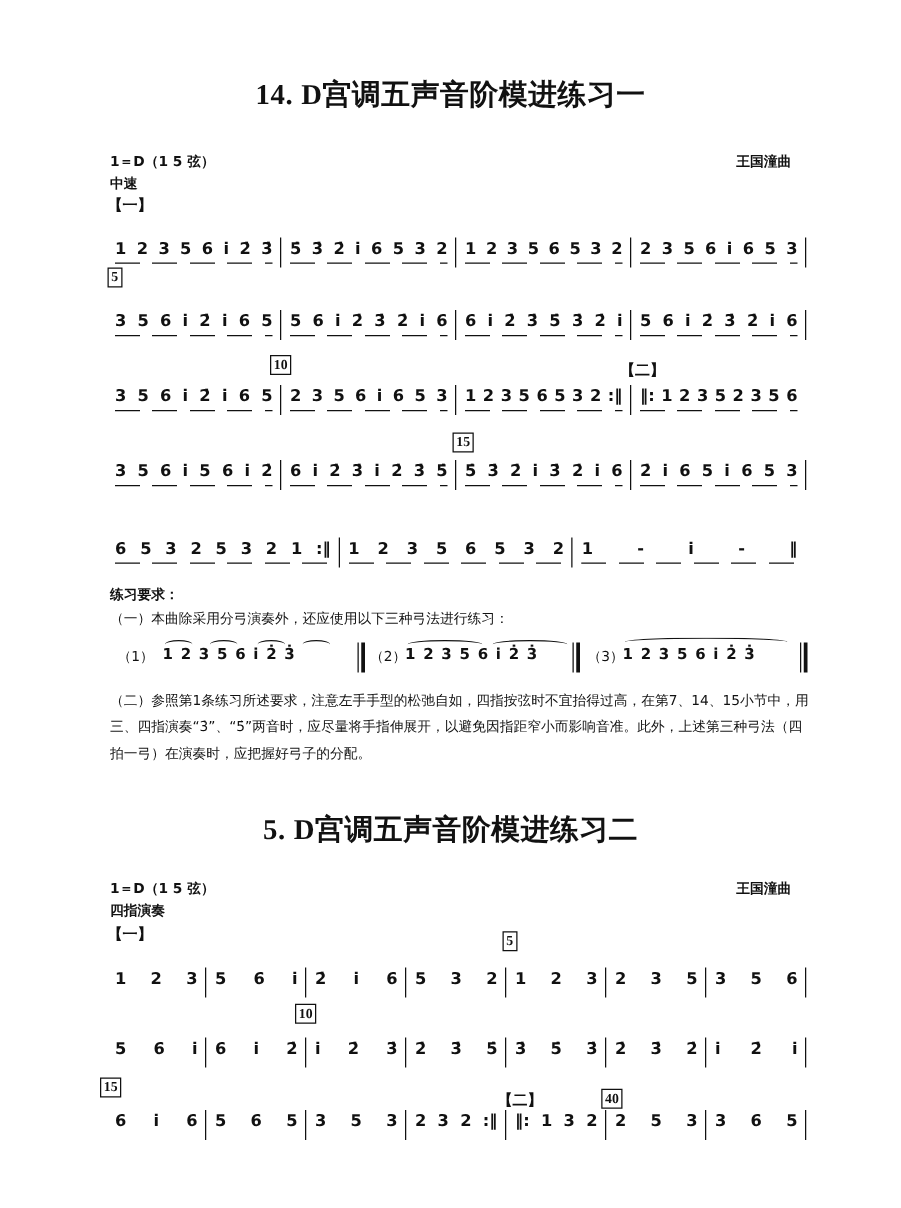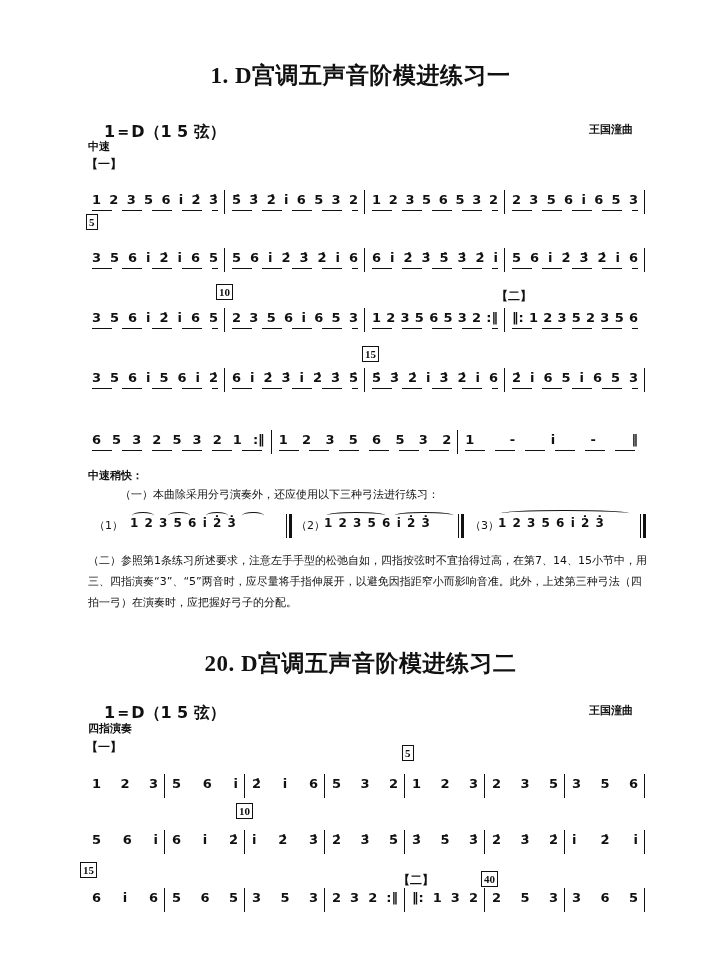--- a/index.html
+++ b/index.html
@@ -1,36 +1,36 @@
 <!DOCTYPE html>
 <html><head>
 <meta charset="utf-8">
 <style>
   html,body{margin:0;padding:0;background:#fff;}
   body{width:721px;height:966px;position:relative;overflow:hidden;color:#111;font-family:"DejaVu Sans","Liberation Sans",sans-serif;}
   .title{position:absolute;left:0;width:721px;text-align:center;font-family:"Liberation Serif","DejaVu Serif",serif;font-weight:bold;font-size:23px;letter-spacing:0.5px;}
-  .key{position:absolute;left:88px;font-size:16px;font-weight:bold;margin-left:16px;}
+  .key{position:absolute;left:88px;font-size:11px;font-weight:bold;}
   .composer{position:absolute;right:88px;font-size:11px;font-weight:bold;}
   .tempo{position:absolute;left:88px;font-size:11px;font-weight:bold;}
   .section{position:absolute;font-size:12px;font-weight:bold;}
   .row{position:absolute;left:86px;width:560px;height:42px;}
   .m{position:absolute;top:0;height:42px;}
   .bar{position:absolute;top:18px;width:1px;height:24px;background:#111;}
   .beam{position:absolute;top:38px;height:1px;background:#111;}
   .boxnum{position:absolute;border:1px solid #111;font-family:"Liberation Serif",serif;font-weight:bold;font-size:11px;padding:0 2px;line-height:14px;}
   .req-title{position:absolute;left:88px;top:468px;font-size:11px;font-weight:bold;}
   .para{position:absolute;left:88px;width:560px;font-size:11px;line-height:21px;}
   .bow-row{position:absolute;left:88px;top:512px;width:560px;height:30px;font-size:12px;}
   .bow-row span{position:absolute;}
   .arc{position:absolute;border-top:1px solid #111;border-radius:50% 50% 0 0;height:6px;}
 </style>
 </head>
 <body>
 
-<div class="title" style="top:60px;">1. D宫调五声音阶模进练习一</div>
+<div class="title" style="top:60px;">14. D宫调五声音阶模进练习一</div>
 <div class="key" style="top:122px;">1＝D（1 5 弦）</div>
 <div class="composer" style="top:122px;">王国潼曲</div>
 <div class="tempo" style="top:139px;">中速</div>
 <div class="section" style="left:86px;top:156px;">【一】</div>
 
 <div id="p1rows">
     <div class="row" style="top: 172px;">
       <div class="m" style="left: 0px; width: 140px;">
         <div style="position: absolute; top: 20px; left: 6px; right: 8px; font-weight: bold; font-size: 13px; white-space: nowrap; display: flex; justify-content: space-between;">
           <span>1</span>
@@ -302,22 +302,22 @@
           <span>‖</span>
         </div>
         <div class="beam" style="left: 6px; right: 8px; background: repeating-linear-gradient(90deg, rgb(17, 17, 17) 0px, rgb(17, 17, 17) 20px, transparent 20px, transparent 30px);"></div>
       </div>
     </div>
     <div class="boxnum" style="left: 86px; top: 214px;">5</div>
     <div class="boxnum" style="left: 216px; top: 284px;">10</div>
     <div class="boxnum" style="left: 362px; top: 346px;">15</div>
   </div>
 
-<div class="req-title">中速稍快：</div>
-<div class="para" style="top:484px;margin-left:32px;">（一）本曲除采用分弓演奏外，还应使用以下三种弓法进行练习：</div>
+<div class="req-title">练习要求：</div>
+<div class="para" style="top:484px;">（一）本曲除采用分弓演奏外，还应使用以下三种弓法进行练习：</div>
 
 <div class="bow-row">
   <span style="left:6px;top:6px;font-size:11px;">（1）</span>
   <span style="left:42px;top:4px;font-weight:bold;letter-spacing:1px;">1 2  3 5  6 i  2̇ 3̇</span>
   <span style="left:198px;top:2px;width:6px;height:24px;border-left:1px solid #111;border-right:3px solid #111;box-sizing:border-box;"></span>
   <span style="left:208px;top:6px;font-size:11px;">（2）</span>
   <span style="left:236px;top:4px;font-weight:bold;letter-spacing:1px;">1 2 3 5  6 i 2̇ 3̇</span>
   <span style="left:370px;top:2px;width:6px;height:24px;border-left:1px solid #111;border-right:3px solid #111;box-sizing:border-box;"></span>
   <span style="left:382px;top:6px;font-size:11px;">（3）</span>
   <span style="left:410px;top:4px;font-weight:bold;letter-spacing:1px;">1 2 3 5 6 i 2̇ 3̇</span>
@@ -326,21 +326,21 @@
   <div class="arc" style="left:80px;top:0px;width:22px;"></div>
   <div class="arc" style="left:118px;top:0px;width:22px;"></div>
   <div class="arc" style="left:154px;top:0px;width:22px;"></div>
   <div class="arc" style="left:238px;top:0px;width:60px;"></div>
   <div class="arc" style="left:306px;top:0px;width:60px;"></div>
   <div class="arc" style="left:412px;top:-2px;width:130px;"></div>
 </div>
 
 <div class="para" style="top:550px;text-indent:0;">（二）参照第1条练习所述要求，注意左手手型的松弛自如，四指按弦时不宜抬得过高，在第7、14、15小节中，用三、四指演奏“3̇”、“5̇”两音时，应尽量将手指伸展开，以避免因指距窄小而影响音准。此外，上述第三种弓法（四拍一弓）在演奏时，应把握好弓子的分配。</div>
 
-<div class="title" style="top:648px;">20. D宫调五声音阶模进练习二</div>
+<div class="title" style="top:648px;">5. D宫调五声音阶模进练习二</div>
 <div class="key" style="top:703px;">1＝D（1 5 弦）</div>
 <div class="composer" style="top:703px;">王国潼曲</div>
 <div class="tempo" style="top:721px;">四指演奏</div>
 <div class="section" style="left:86px;top:739px;">【一】</div>
 
 <div id="p2rows">
     <div class="row" style="top: 756px;">
       <div class="m" style="left: 0px; width: 80px;">
         <div style="position: absolute; top: 20px; left: 6px; right: 8px; font-weight: bold; font-size: 13px; white-space: nowrap; display: flex; justify-content: space-between;">
           <span>1</span>

